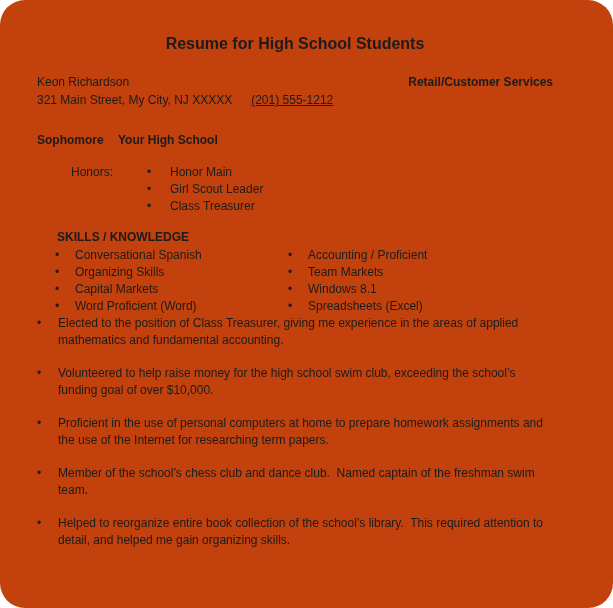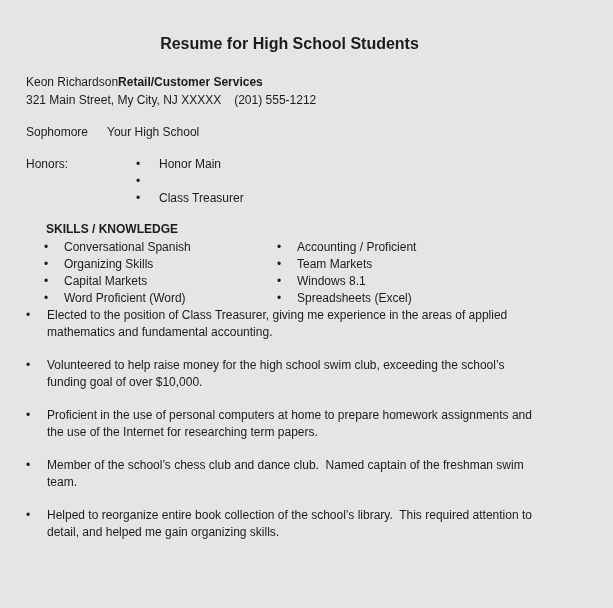--- a/index.html
+++ b/index.html
@@ -7,55 +7,58 @@
   body {
     width: 613px;
     height: 608px;
     font-family: "Liberation Sans", sans-serif;
     color: #1c1c1c;
     overflow: hidden;
   }
   .page {
     width: 613px;
     height: 608px;
-    background: #e5e5e5;
-    padding: 34px 60px 0 26px;
+    background: #c2410c;
+    padding: 34px 60px 0 37px;
+    border-radius: 25px;
   }
   .doc-title {
     font-size: 16px;
     font-weight: bold;
     text-align: center;
     line-height: 20px;
     letter-spacing: 0px;
   }
   .header-row {
     display: flex;
+    justify-content: space-between;
     align-items: baseline;
     margin-top: 19px;
     line-height: 18px;
     font-size: 12px;
   }
   .objective { font-weight: bold; }
   .address-row {
     font-size: 12px;
     line-height: 18px;
   }
-  .phone { margin-left: 13px; }
+  .phone { margin-left: 19px; text-decoration: underline; }
   .school-row {
-    margin-top: 14px;
+    margin-top: 22px;
     font-size: 12px;
     line-height: 18px;
+    font-weight: bold;
   }
   .grade { display: inline-block; width: 81px; }
   .honors-row {
     display: flex;
     margin-top: 15px;
     font-size: 12px;
   }
-  .honors-label { width: 110px; line-height: 17px; }
+  .honors-label { width: 110px; line-height: 17px; text-align: center; }
   ul.bullet-list { list-style: none; }
   ul.bullet-list li {
     display: flex;
     line-height: 17px;
     font-size: 12px;
   }
   .bullet {
     flex: 0 0 auto;
     font-size: 12px;
   }
@@ -105,20 +108,21 @@
     <span class="honors-label">Honors:</span>
     <ul class="bullet-list honors-list">
 
         <li>
           <span class="bullet">•</span>
           <span class="item-text">Honor Main</span>
         </li>
 
         <li>
           <span class="bullet">•</span>
+          <span class="item-text">Girl Scout Leader</span>
         </li>
 
         <li>
           <span class="bullet">•</span>
           <span class="item-text">Class Treasurer</span>
         </li>
       </ul>
   </div>
 
   <h2 class="section-heading skills-heading">SKILLS / KNOWLEDGE</h2>

